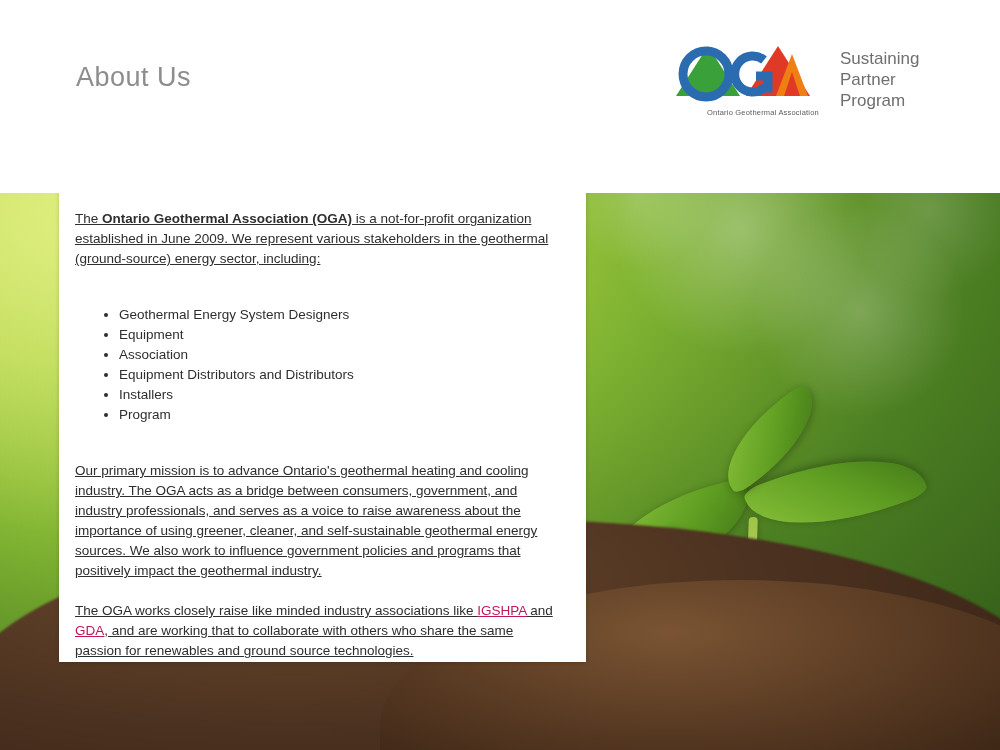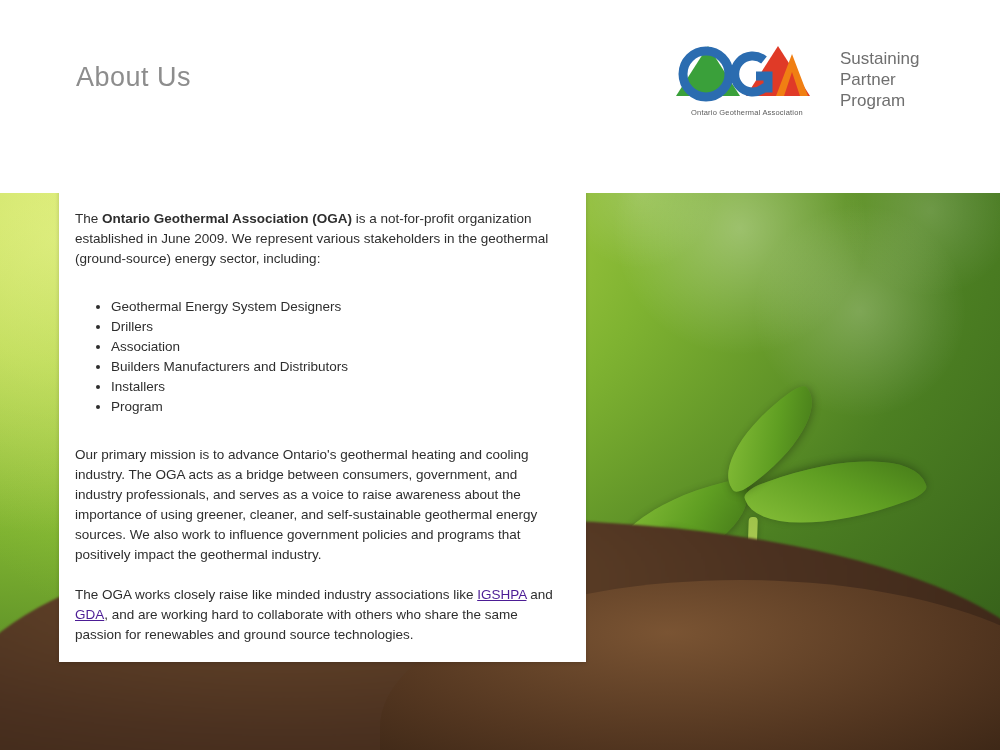--- a/index.html
+++ b/index.html
@@ -52,21 +52,21 @@
   }
   .logo-mark {
     position: absolute;
     left: 0;
     top: 0;
     width: 150px;
     height: 70px;
   }
   .logo-caption {
     position: absolute;
-    left: 0;
+    left: 16px;
     top: 68px;
     width: 150px;
     text-align: center;
     font-size: 7.5px;
     color: #5b5b5b;
     letter-spacing: 0.2px;
   }
   .logo-text {
     position: absolute;
     left: 168px;
@@ -164,39 +164,40 @@
     z-index: 4;
   }
   .card-inner {
     padding: 21px 24px 0 16px;
     font-size: 13.5px;
     line-height: 20px;
     color: #2e2e2e;
   }
   .card-inner p {
     margin: 0 0 0 0;
+    text-decoration: underline;
   }
   .para-gap {
     height: 20px;
   }
   .card-inner ul {
-    margin: 8px;
+    margin: 16px;
     padding-left: 28px;
     list-style: disc;
   }
   .card-inner li {
     margin: 0;
     padding: 0;
     line-height: 20px;
   }
   .card-inner strong {
     font-weight: bold;
   }
   .lnk {
-    color: #4c1d95;
+    color: #be185d;
     text-decoration: underline;
   }
 </style>
 </head>
 <body>
 
 <div class="page">
 
   <div class="header">
     <div class="page-title">About Us</div>
@@ -239,30 +240,30 @@
   </div>
 
   <div class="card">
     <div class="card-inner">
       <p><span>The </span><strong>Ontario Geothermal Association (OGA)</strong><span> is a not-for-profit organization established in June 2009. We represent various stakeholders in the geothermal (ground-source) energy sector, including:</span></p>
 
       <div class="para-gap"></div>
 
       <ul>
         <li>Geothermal Energy System Designers</li>
-        <li>Drillers</li>
+        <li>Equipment</li>
         <li>Association</li>
-        <li>Builders Manufacturers and Distributors</li>
+        <li>Equipment Distributors and Distributors</li>
         <li>Installers</li>
         <li>Program</li>
       </ul>
 
       <div class="para-gap"></div>
 
       <p>Our primary mission is to advance Ontario's geothermal heating and cooling industry. The OGA acts as a bridge between consumers, government, and industry professionals, and serves as a voice to raise awareness about the importance of using greener, cleaner, and self-sustainable geothermal energy sources. We also work to influence government policies and programs that positively impact the geothermal industry.</p>
 
       <div class="para-gap"></div>
 
-      <p><span>The OGA works closely raise like minded industry associations like </span><a class="lnk" href="#">IGSHPA</a><span> and </span><a class="lnk" href="#">GDA</a><span>, and are working hard to collaborate with others who share the same passion for renewables and ground source technologies.</span></p>
+      <p><span>The OGA works closely raise like minded industry associations like </span><a class="lnk" href="#">IGSHPA</a><span> and </span><a class="lnk" href="#">GDA</a><span>, and are working that to collaborate with others who share the same passion for renewables and ground source technologies.</span></p>
     </div>
   </div>
 
 </div>
 
 </body></html>

